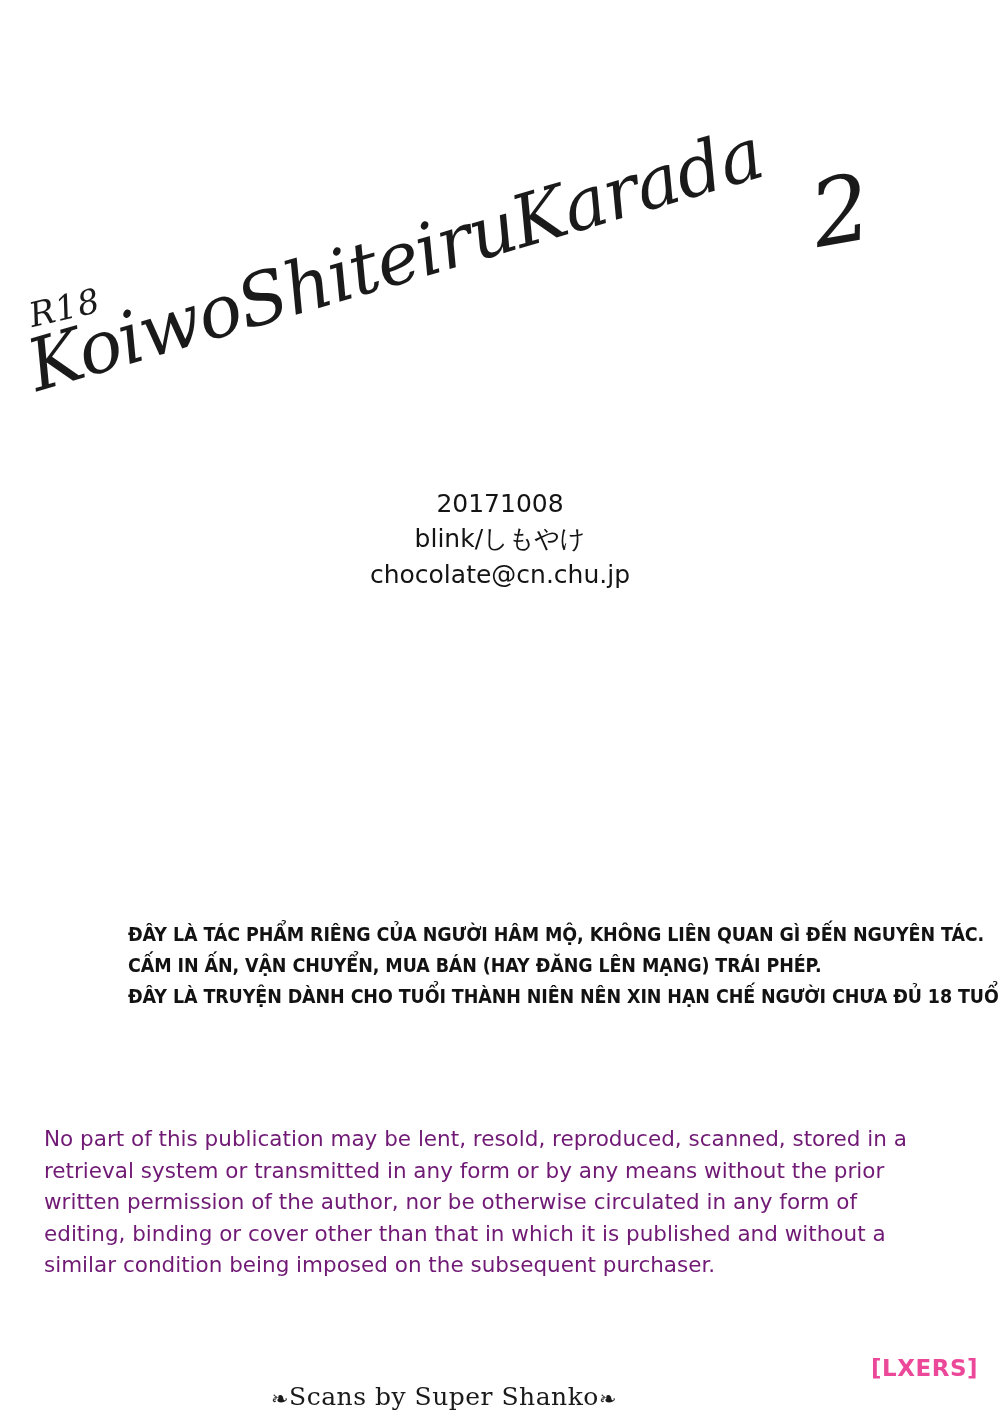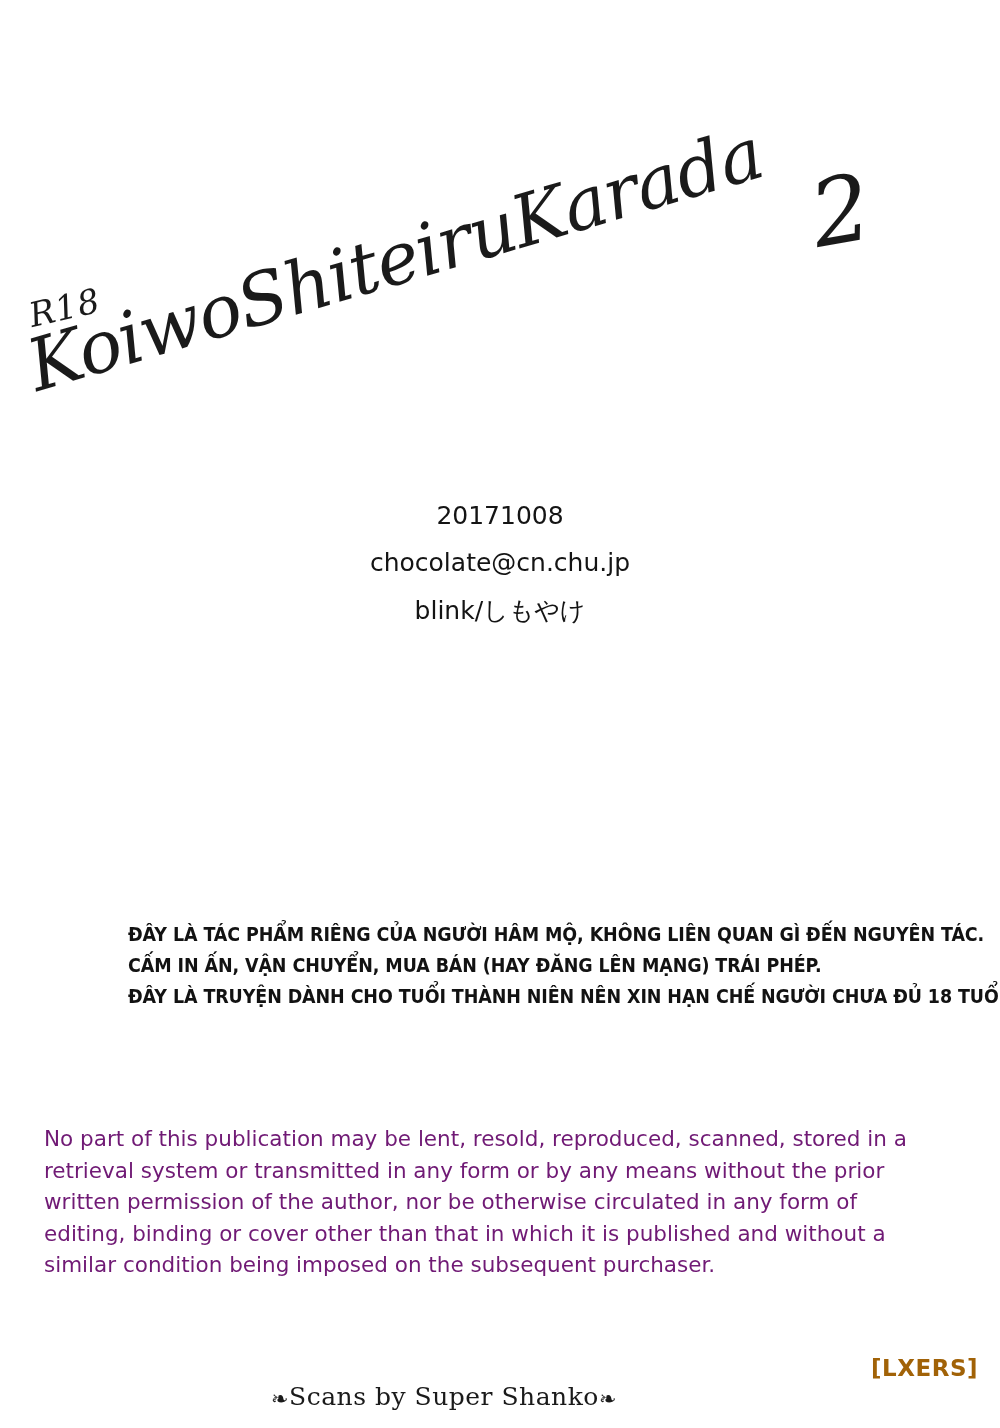--- a/index.html
+++ b/index.html
@@ -70,21 +70,21 @@
     left: 0;
     top: 486px;
     width: 1000px;
     text-align: center;
     font-family: "DejaVu Sans", sans-serif;
     font-size: 25px;
     line-height: 1.33;
     color: #141414;
   }
   .colophon div {
-    margin: 12px;
+    margin: 0;
     padding: 1px 16px;
   }
 
   
   .vn-notice {
     position: absolute;
     left: 128px;
     top: 920px;
     width: 760px;
     font-family: "DejaVu Sans", sans-serif;
@@ -126,21 +126,21 @@
     font-size: 21px;
     vertical-align: middle;
   }
   .watermark {
     position: absolute;
     right: 22px;
     top: 1356px;
     text-align: right;
     font-family: "DejaVu Sans", sans-serif;
     font-weight: bold;
-    color: #a16207;
+    color: #ec4899;
     line-height: 1.08;
   }
   .watermark .wm-top {
     font-size: 23px;
     letter-spacing: 0.5px;
     display: block;
   }
   .watermark .wm-bottom {
     font-size: 26px;
     letter-spacing: 0px;
@@ -151,22 +151,22 @@
 <body>
 
 <div class="title-block">
   <div class="rating-mark">R18</div>
   <div class="main-title">KoiwoShiteiruKarada</div>
   <div class="title-number">2</div>
 </div>
 
 <div class="colophon">
   <div>20171008</div>
+  <div>blink/しもやけ</div>
   <div>chocolate@cn.chu.jp</div>
-  <div>blink/しもやけ</div>
 </div>
 
 <div class="vn-notice">
   <div>ĐÂY LÀ TÁC PHẨM RIÊNG CỦA NGƯỜI HÂM MỘ, KHÔNG LIÊN QUAN GÌ ĐẾN NGUYÊN TÁC.</div>
   <div>CẤM IN ẤN, VẬN CHUYỂN, MUA BÁN (HAY ĐĂNG LÊN MẠNG) TRÁI PHÉP.</div>
   <div>ĐÂY LÀ TRUYỆN DÀNH CHO TUỔI THÀNH NIÊN NÊN XIN HẠN CHẾ NGƯỜI CHƯA ĐỦ 18 TUỔI.</div>
 </div>
 
 <div class="legal">No part of this publication may be lent, resold, reproduced, scanned, stored in a retrieval system or transmitted in any form or by any means without the prior written permission of the author, nor be otherwise circulated in any form of editing, binding or cover other than that in which it is published and without a similar condition being imposed on the subsequent purchaser.</div>
 

